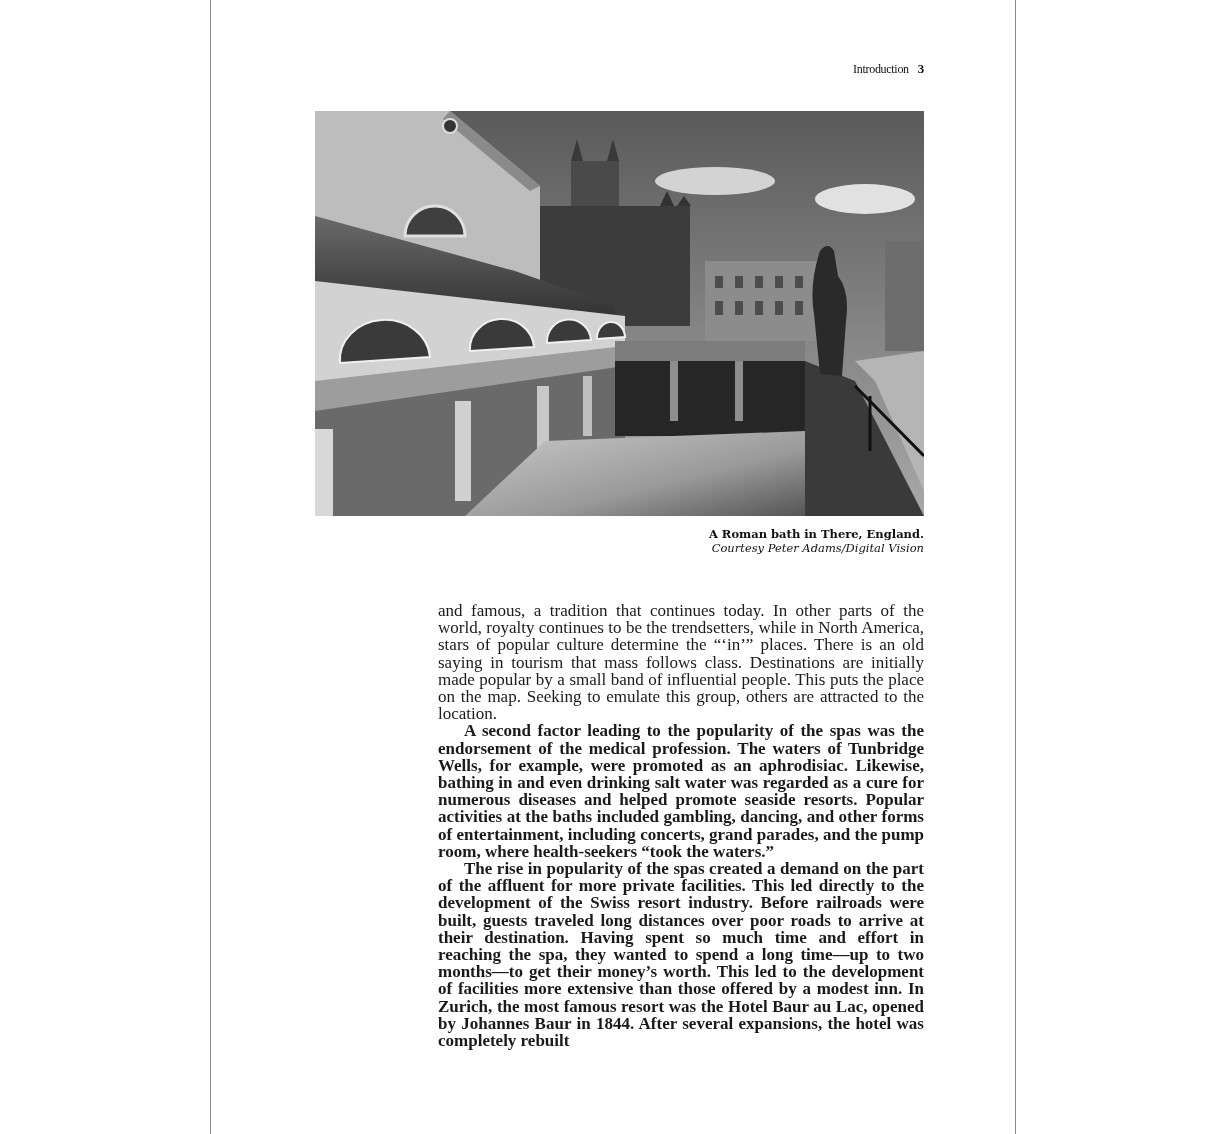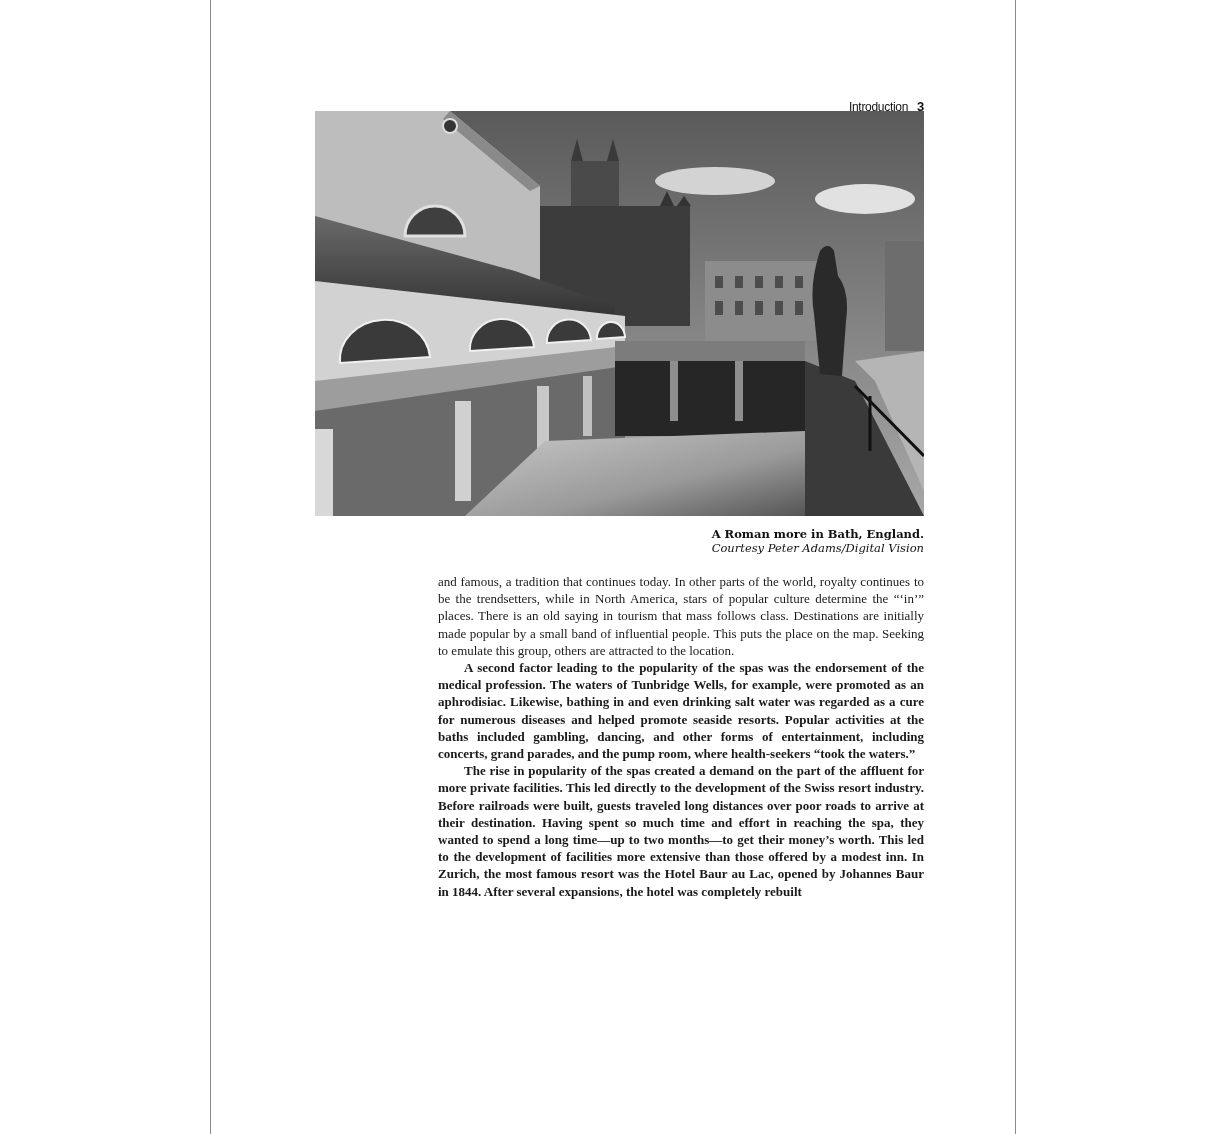--- a/index.html
+++ b/index.html
@@ -1,25 +1,25 @@
 <!DOCTYPE html>
 <html><head>
 <meta charset="utf-8">
 <style>
   html, body { margin:0; padding:0; background:#ffffff; }
   body { width:1225px; height:1134px; position:relative; overflow:hidden; }
   .page-border { position:absolute; top:0; bottom:0; width:1px; background:#8a8a8a; }
-  .running-head { position:absolute; top:61px; right:301px; font-family:Liberation Sans, sans-serif; font-size:12px; color:#111; letter-spacing:-0.3px; white-space:nowrap;margin-top:38px; }
+  .running-head { position:absolute; top:61px; right:301px; font-family:Liberation Serif, serif; font-size:12px; color:#111; letter-spacing:-0.3px; white-space:nowrap; }
   .running-head .pn { font-weight:bold; margin-left:9px; font-size:13px; }
   .photo { position:absolute; left:315px; top:111px; width:609px; height:405px; overflow:hidden; background:#777; }
   .photo svg { display:block; }
   .caption { position:absolute; left:600px; top:527px; width:324px; text-align:right; font-family:"DejaVu Serif", serif; font-size:11.5px; line-height:14px; color:#111; }
   .caption .title { font-weight:bold; }
   .caption .credit { font-style:italic; }
-  .body-text { position:absolute; left:438px; top:573px; width:486px; font-family:"Liberation Serif", serif; font-size:13px; line-height:17.2px; color:#1a1a1a; text-align:justify; }
+  .body-text { position:absolute; left:438px; top:602px; width:486px; font-family:"Liberation Serif", serif; font-size:17px; line-height:17.2px; color:#1a1a1a; text-align:justify; }
   .body-text p { margin:0; }
   .body-text p.indent { text-indent:26px;font-weight:bold; }
 </style>
 </head>
 <body>
 
 <div class="page-border" style="left:210px;"></div>
 <div class="page-border" style="left:1015px;"></div>
 
 <div class="running-head">
@@ -101,21 +101,21 @@
 
     <polygon points="490,250 540,270 609,405 490,405" fill="#3a3a3a"></polygon>
     <polygon points="540,250 609,240 609,380 560,270" fill="#b5b5b5"></polygon>
     <path d="M505,140 q8,-10 14,0 l4,25 q12,15 8,45 l-4,55 l-22,-2 l-6,-60 q-5,-30 6,-63 z" fill="#2a2a2a"></path>
     <line x1="540" y1="275" x2="609" y2="345" stroke="#111" stroke-width="3"></line>
     <line x1="555" y1="285" x2="555" y2="340" stroke="#111" stroke-width="3"></line>
   </svg>
 </div>
 
 <div class="caption">
-  <div class="title">A Roman more in Bath, England.</div>
+  <div class="title">A Roman bath in There, England.</div>
   <div class="credit">Courtesy Peter Adams/Digital Vision</div>
 </div>
 
 <div class="body-text">
   <p>and famous, a tradition that continues today. In other parts of the world, royalty continues to be the trendsetters, while in North America, stars of popular culture determine the “‘in’” places. There is an old saying in tourism that mass follows class. Destinations are initially made popular by a small band of influential people. This puts the place on the map. Seeking to emulate this group, others are attracted to the location.</p>
   <p class="indent">A second factor leading to the popularity of the spas was the endorsement of the medical profession. The waters of Tunbridge Wells, for example, were promoted as an aphrodisiac. Likewise, bathing in and even drinking salt water was regarded as a cure for numerous diseases and helped promote seaside resorts. Popular activities at the baths included gambling, dancing, and other forms of entertainment, including concerts, grand parades, and the pump room, where health-seekers “took the waters.”</p>
   <p class="indent">The rise in popularity of the spas created a demand on the part of the affluent for more private facilities. This led directly to the development of the Swiss resort industry. Before railroads were built, guests traveled long distances over poor roads to arrive at their destination. Having spent so much time and effort in reaching the spa, they wanted to spend a long time—up to two months—to get their money’s worth. This led to the development of facilities more extensive than those offered by a modest inn. In Zurich, the most famous resort was the Hotel Baur au Lac, opened by Johannes Baur in 1844. After several expansions, the hotel was completely rebuilt</p>
 </div>
 
 </body></html>

